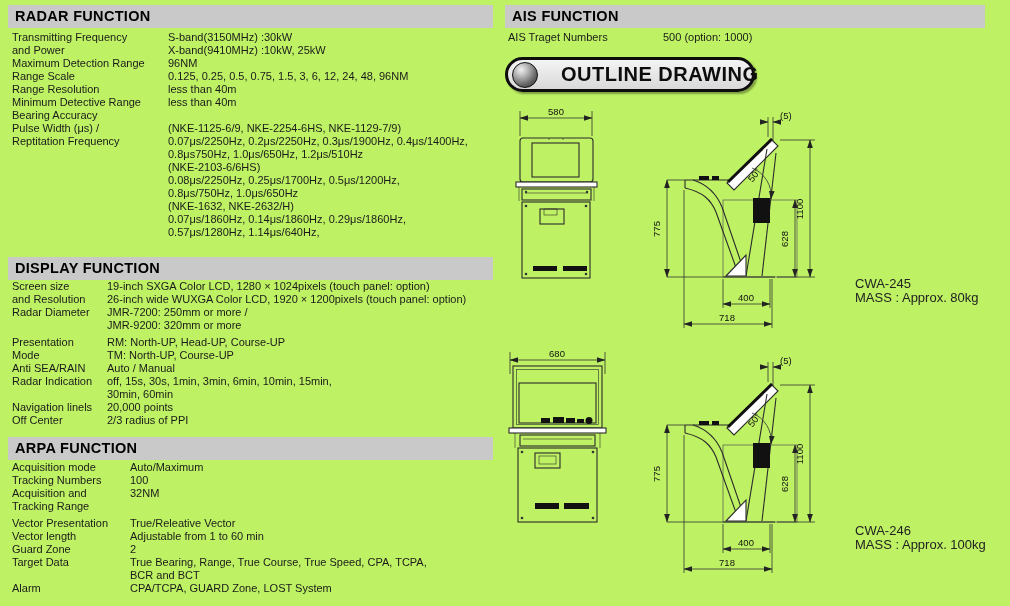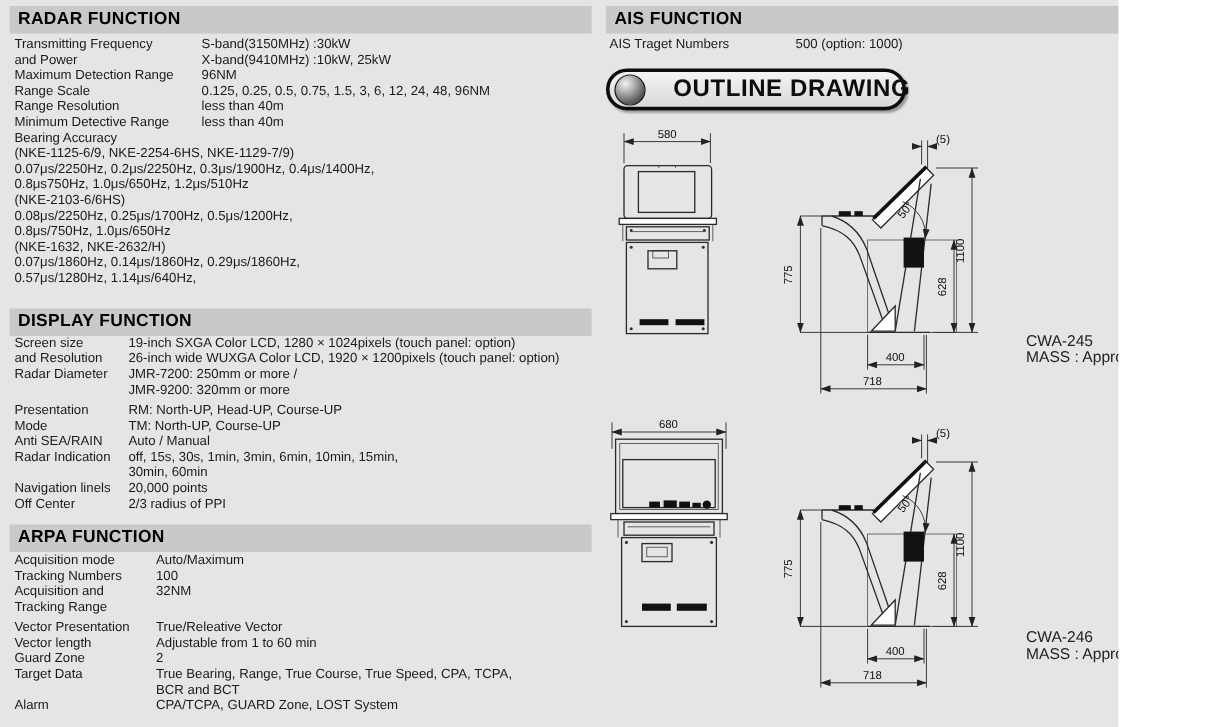--- a/index.html
+++ b/index.html
@@ -1,16 +1,16 @@
 <!DOCTYPE html>
 <html><head>
 <meta charset="utf-8">
 <style>
   html,body{margin:0;padding:0;background:#fff;}
-  .page{position:relative;width:932px;height:606px;background:#e5e5e5;overflow:hidden;
+  .page{position:relative;width:1010px;height:606px;background:#bef264;overflow:hidden;
         font-family:"Liberation Sans","DejaVu Sans",sans-serif;color:#1a1a1a;}
   .sec-header{position:absolute;height:23px;background:#c9c9c9;color:#000;
         font-weight:bold;font-size:14.5px;line-height:23px;padding-left:7px;
         letter-spacing:.3px;box-sizing:border-box;}
   .spec-table{position:absolute;font-size:11px;line-height:13px;}
   .spec-row{display:flex;}
   .spec-row.gap{margin-top:4px;}
   .spec-label{width:var(--lw);flex:none;white-space:pre-line;}
   .spec-value{flex:1;white-space:pre-line;}
   
@@ -60,20 +60,22 @@
         <div class="spec-value">less than 40m</div>
       </div>
       <div class="spec-row">
         <div class="spec-label">Minimum Detective Range</div>
         <div class="spec-value">less than 40m</div>
       </div>
       <div class="spec-row">
         <div class="spec-label">Bearing Accuracy</div>
       </div>
       <div class="spec-row">
+        <div class="spec-label">Pulse Width (μs) /
+Reptitation Frequency</div>
         <div class="spec-value">(NKE-1125-6/9, NKE-2254-6HS, NKE-1129-7/9)
 0.07μs/2250Hz, 0.2μs/2250Hz, 0.3μs/1900Hz, 0.4μs/1400Hz,
 0.8μs750Hz, 1.0μs/650Hz, 1.2μs/510Hz
 (NKE-2103-6/6HS)
 0.08μs/2250Hz, 0.25μs/1700Hz, 0.5μs/1200Hz,
 0.8μs/750Hz, 1.0μs/650Hz
 (NKE-1632, NKE-2632/H)
 0.07μs/1860Hz, 0.14μs/1860Hz, 0.29μs/1860Hz,
 0.57μs/1280Hz, 1.14μs/640Hz,</div>
       </div>

